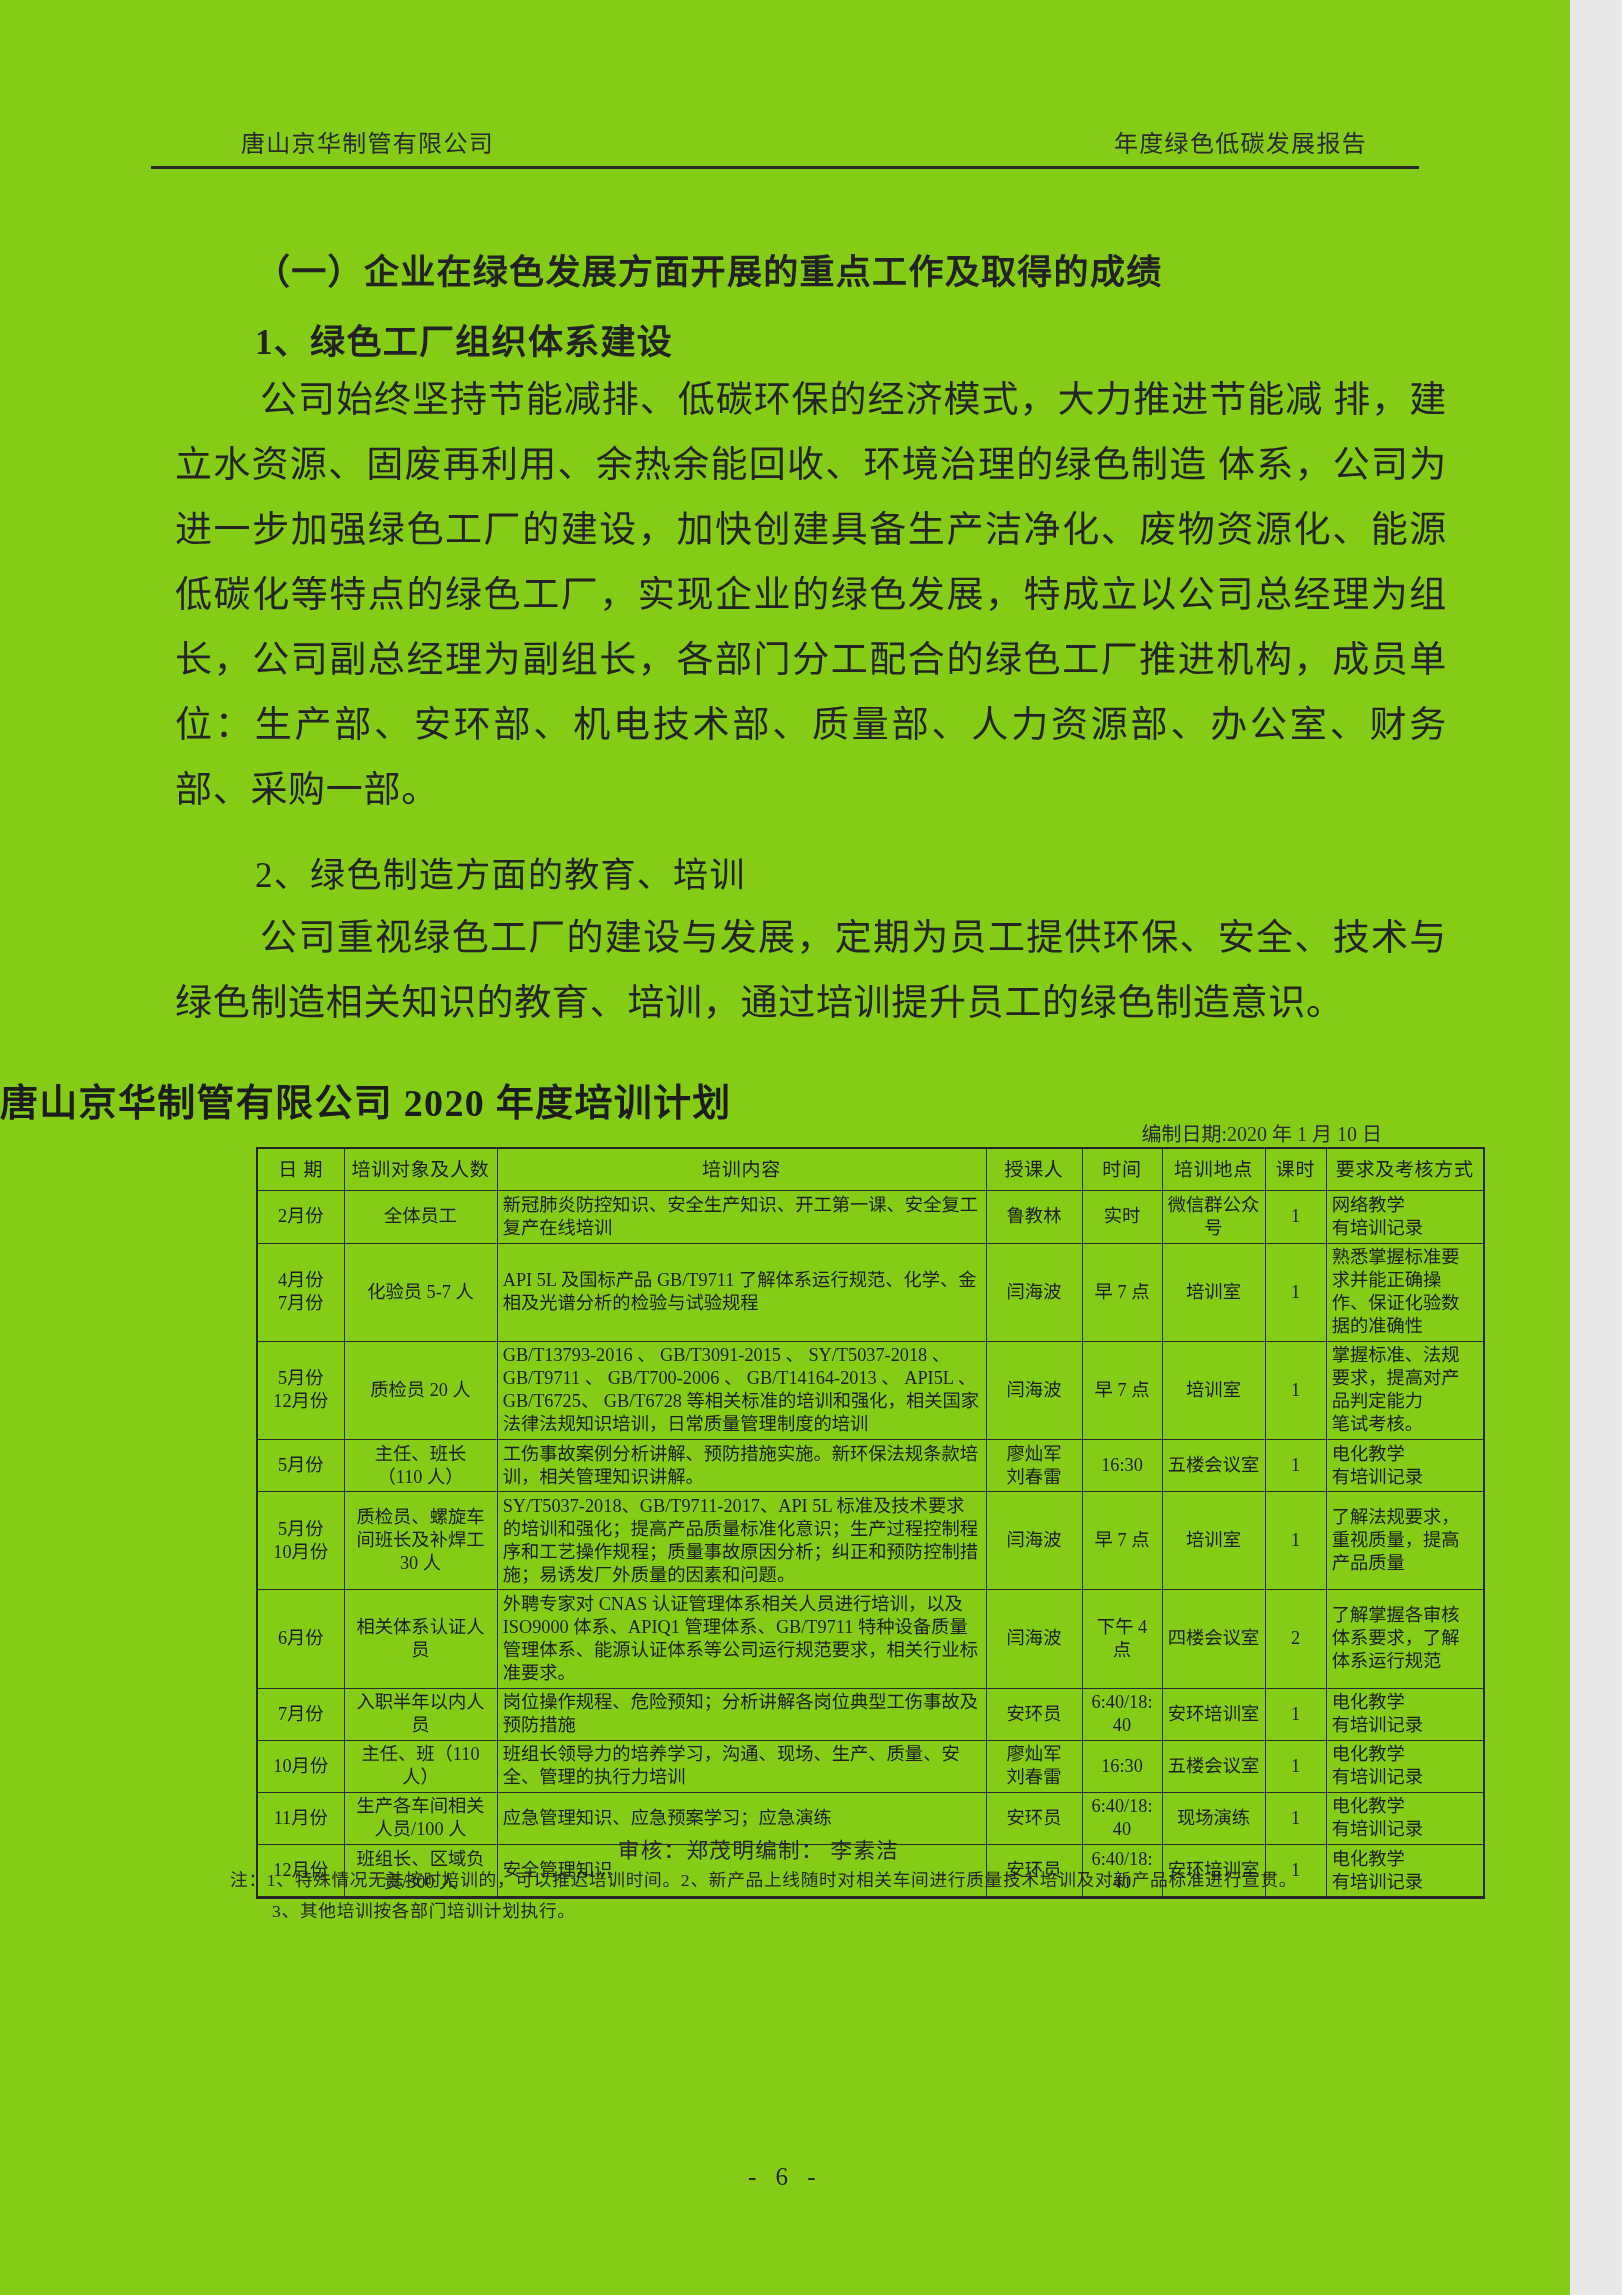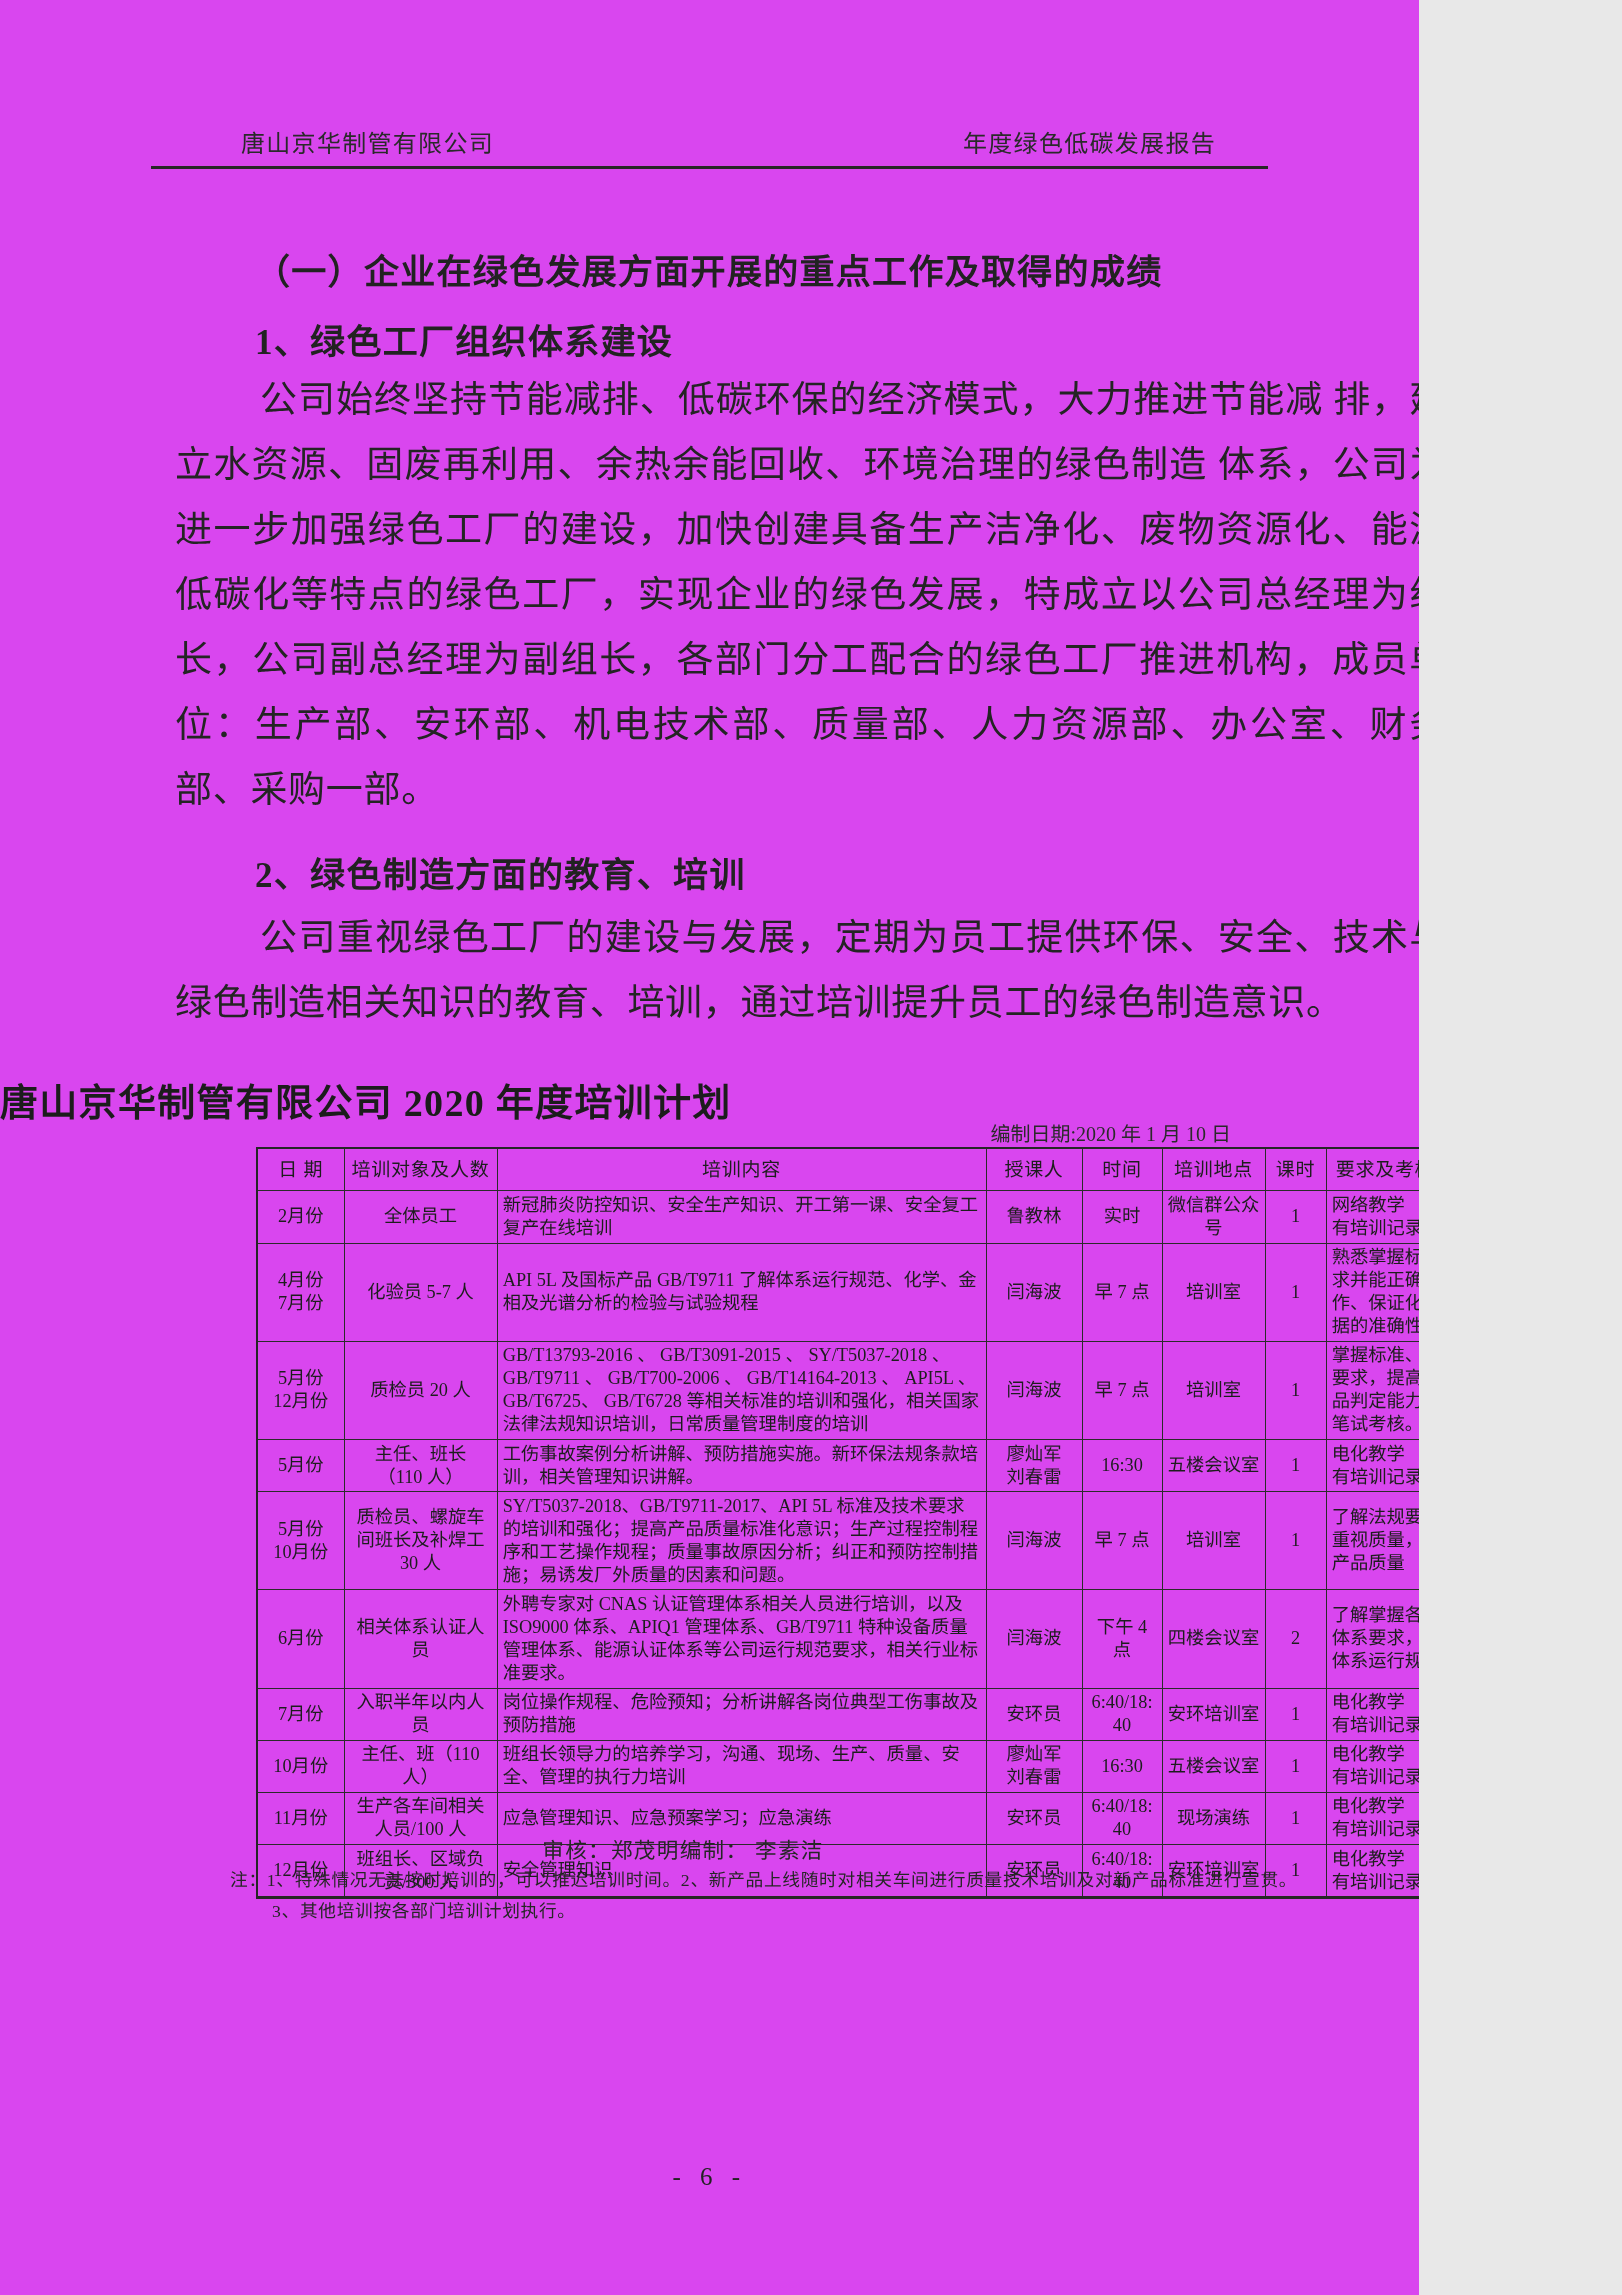--- a/index.html
+++ b/index.html
@@ -1,19 +1,19 @@
 <!DOCTYPE html>
 <html lang="zh-CN" style="font-size:10.5px"><head>
 <meta charset="utf-8">
 <style>
   html,body{margin:0;padding:0;background:#e8e8e8;}
   .page{
     position:relative;
-    width:1419px;height:2295px;
-    background:#d946ef;
+    width:1570px;height:2295px;
+    background:#84cc16;
     font-family:"Liberation Serif", serif;
     color:#1f1f1f;
     overflow:hidden;
   }
   .doc-header{
     position:absolute;top:124px;left:241px;right:203px;
     display:flex;justify-content:space-between;
     font-size:24px;letter-spacing:1.3px;color:#2a2a2a;
   }
   .header-rule{
@@ -28,21 +28,21 @@
   .h2{
     position:absolute;top:243px;left:255px;
     font-size:35px;font-weight:bold;letter-spacing:1.3px;color:#222;
   }
   .h3{
     position:absolute;top:313px;left:255px;
     font-size:35px;font-weight:bold;letter-spacing:1.3px;color:#222;
   }
   .h4{
     position:absolute;top:846px;left:255px;
-    font-size:35px;font-weight:bold;letter-spacing:1.3px;color:#222;
+    font-size:35px;font-weight:normal;letter-spacing:1.3px;color:#222;
   }
   .body-para{
     position:absolute;left:175px;width:1272px;
     font-size:37px;line-height:65px;
     text-align:justify;text-indent:2.3em;
     letter-spacing:0.7px;color:#242424;
   }
   .para1{top:367px;}
   .para2{top:905px;}
   .tbl-title{

